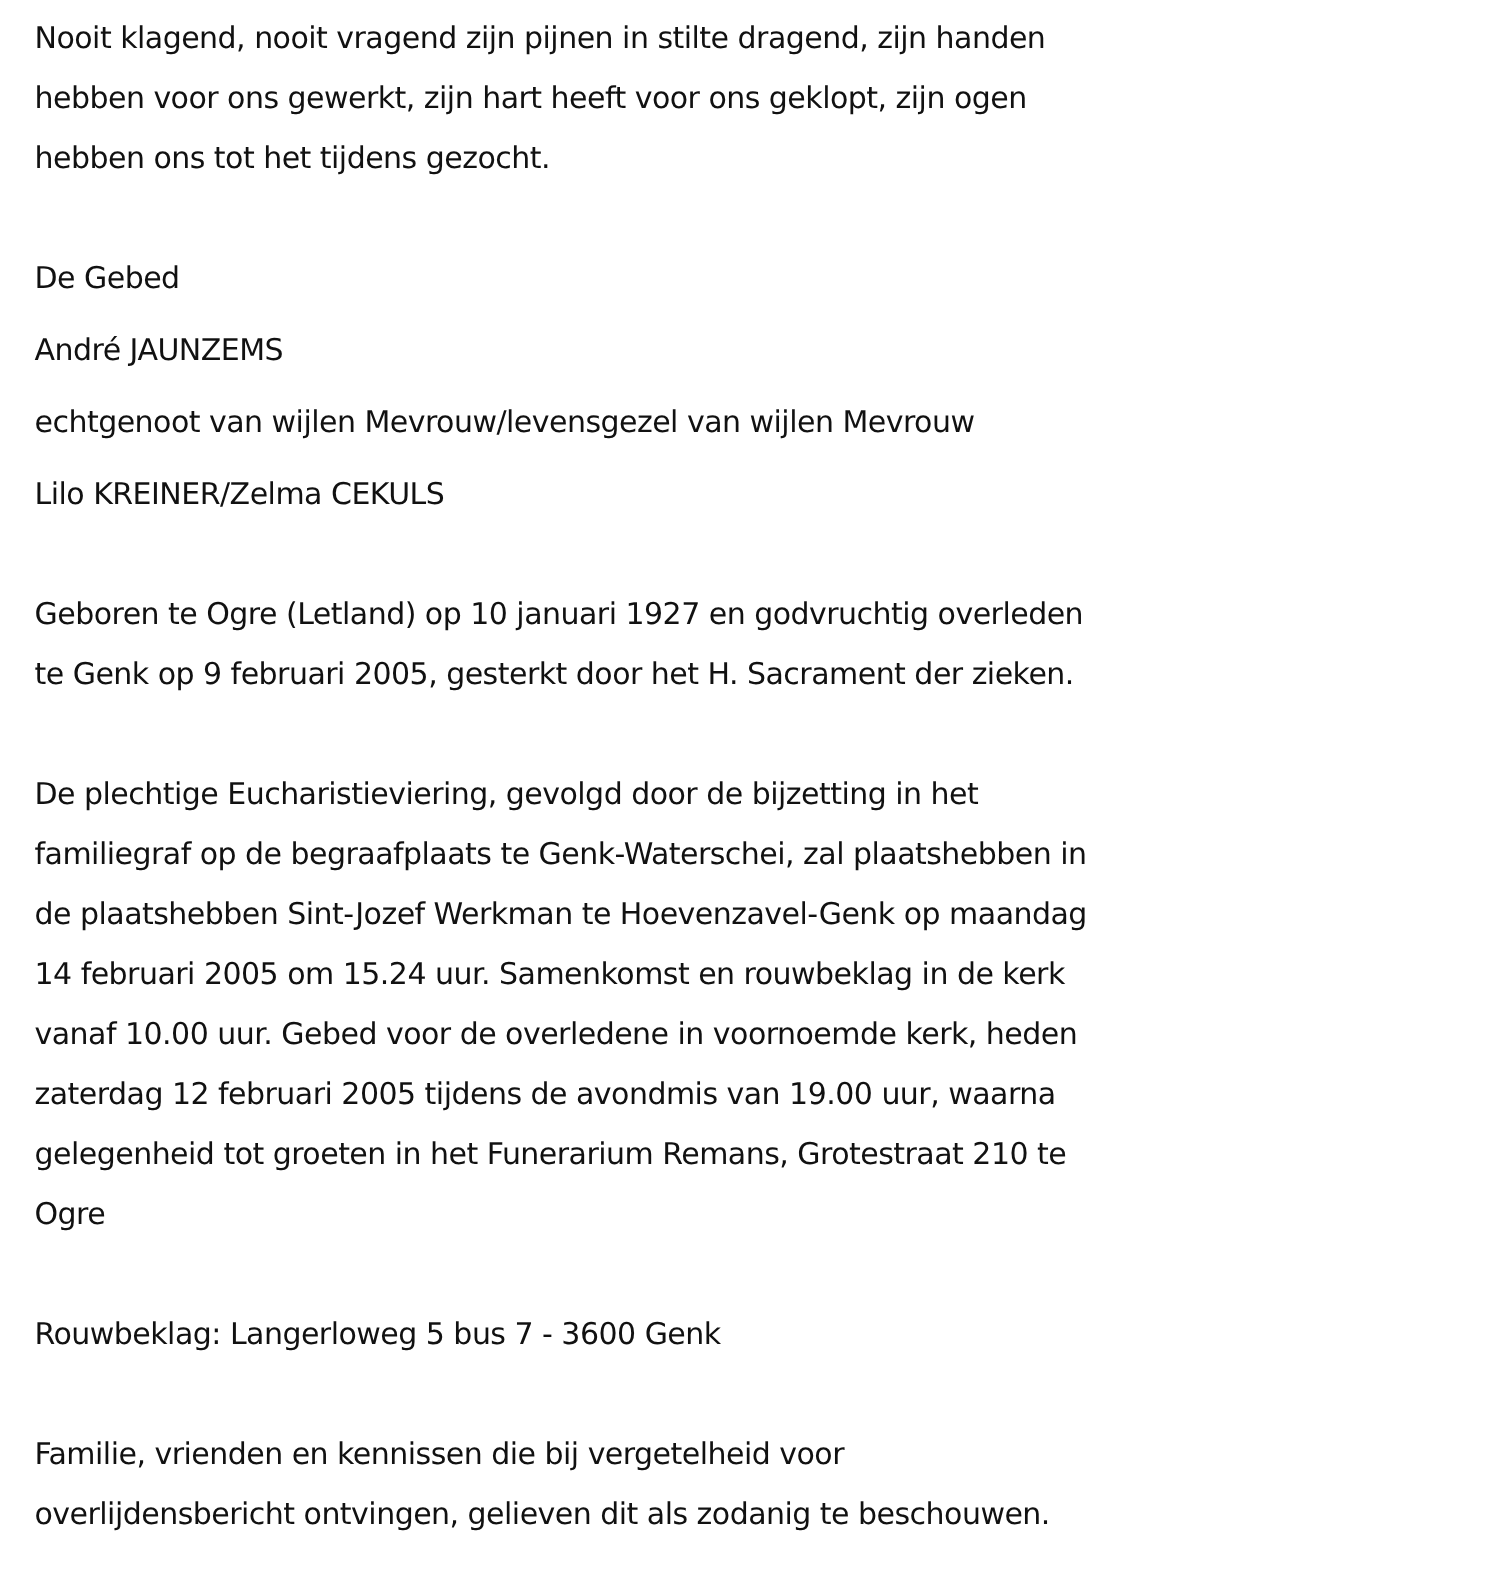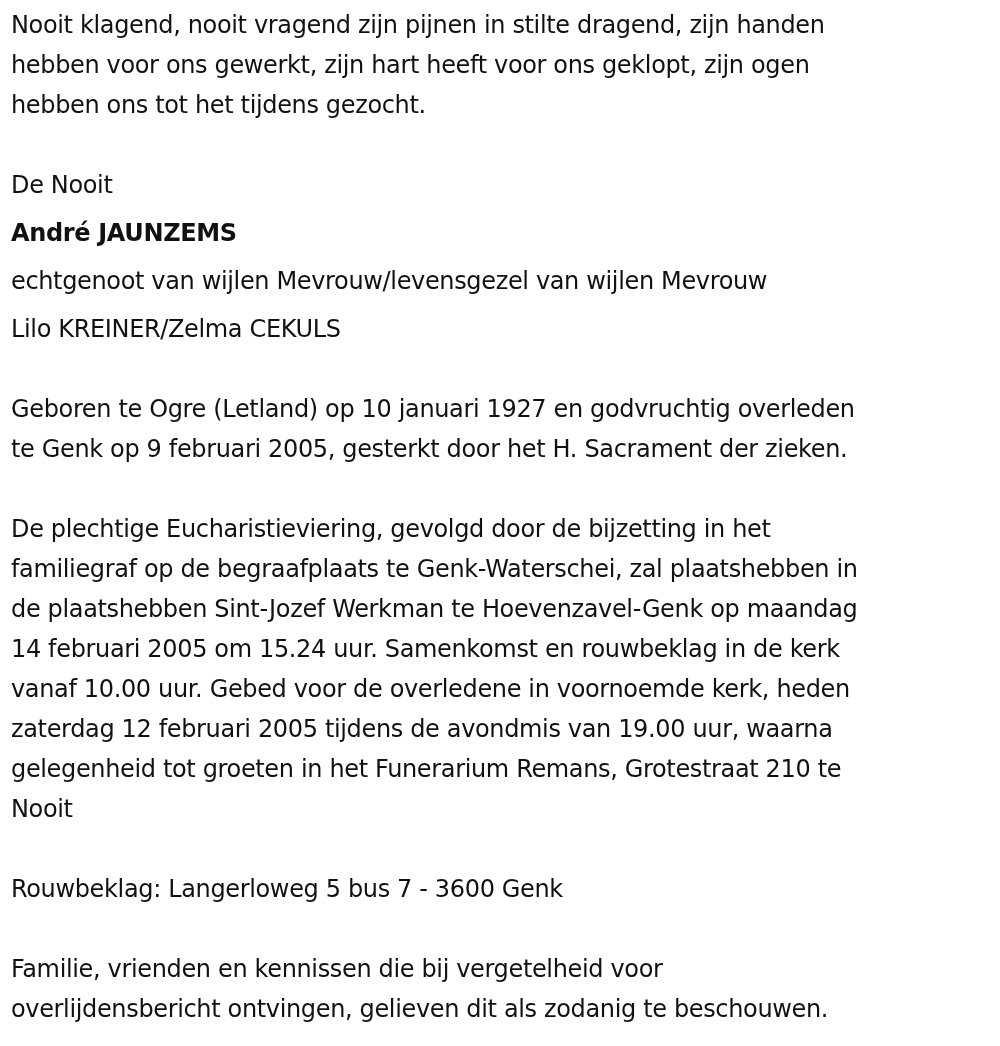--- a/index.html
+++ b/index.html
@@ -16,65 +16,65 @@
       color: #111111;
     }
     .page {
       position: absolute;
       left: 11px;
       top: 0;
       width: 985px;
     }
     .line {
       position: absolute;
-      left: 0;
+      left: 12px;
       white-space: nowrap;
-      font-size: 24px;
+      font-size: 20px;
       line-height: 40px;
       height: 40px;
       letter-spacing: -0.35px;
       word-spacing: 0px;
     }
     .bold {
-      font-weight: bold;
+      font-weight: normal;
     }
   </style>
 </head>
 <body>
 
 <div class="page">
 
   <div>
     <div class="line" style="top:5px">Nooit klagend, nooit vragend zijn pijnen in stilte dragend, zijn handen</div>
     <div class="line" style="top:45px">hebben voor ons gewerkt, zijn hart heeft voor ons geklopt, zijn ogen</div>
     <div class="line" style="top:85px">hebben ons tot het tijdens gezocht.</div>
   </div>
 
-  <div class="line" style="top:165px">De Nooit</div>
+  <div class="line" style="top:165px">De Gebed</div>
   <div class="line bold" style="top:213px">André JAUNZEMS</div>
 
   <div>
     <div class="line" style="top:261px">echtgenoot van wijlen Mevrouw/levensgezel van wijlen Mevrouw</div>
     <div class="line" style="top:309px">Lilo KREINER/Zelma CEKULS</div>
   </div>
 
   <div>
     <div class="line" style="top:389px">Geboren te Ogre (Letland) op 10 januari 1927 en godvruchtig overleden</div>
     <div class="line" style="top:429px">te Genk op 9 februari 2005, gesterkt door het H. Sacrament der zieken.</div>
   </div>
 
   <div>
     <div class="line" style="top:509px">De plechtige Eucharistieviering, gevolgd door de bijzetting in het</div>
     <div class="line" style="top:549px">familiegraf op de begraafplaats te Genk-Waterschei, zal plaatshebben in</div>
     <div class="line" style="top:589px">de plaatshebben Sint-Jozef Werkman te Hoevenzavel-Genk op maandag</div>
     <div class="line" style="top:629px">14 februari 2005 om 15.24 uur. Samenkomst en rouwbeklag in de kerk</div>
     <div class="line" style="top:669px">vanaf 10.00 uur. Gebed voor de overledene in voornoemde kerk, heden</div>
     <div class="line" style="top:709px">zaterdag 12 februari 2005 tijdens de avondmis van 19.00 uur, waarna</div>
     <div class="line" style="top:749px">gelegenheid tot groeten in het Funerarium Remans, Grotestraat 210 te</div>
-    <div class="line" style="top:789px">Nooit</div>
+    <div class="line" style="top:789px">Ogre</div>
   </div>
 
   <div class="line" style="top:869px">Rouwbeklag: Langerloweg 5 bus 7 - 3600 Genk</div>
 
   <div>
     <div class="line" style="top:949px">Familie, vrienden en kennissen die bij vergetelheid voor</div>
     <div class="line" style="top:989px">overlijdensbericht ontvingen, gelieven dit als zodanig te beschouwen.</div>
   </div>
 
 </div>

